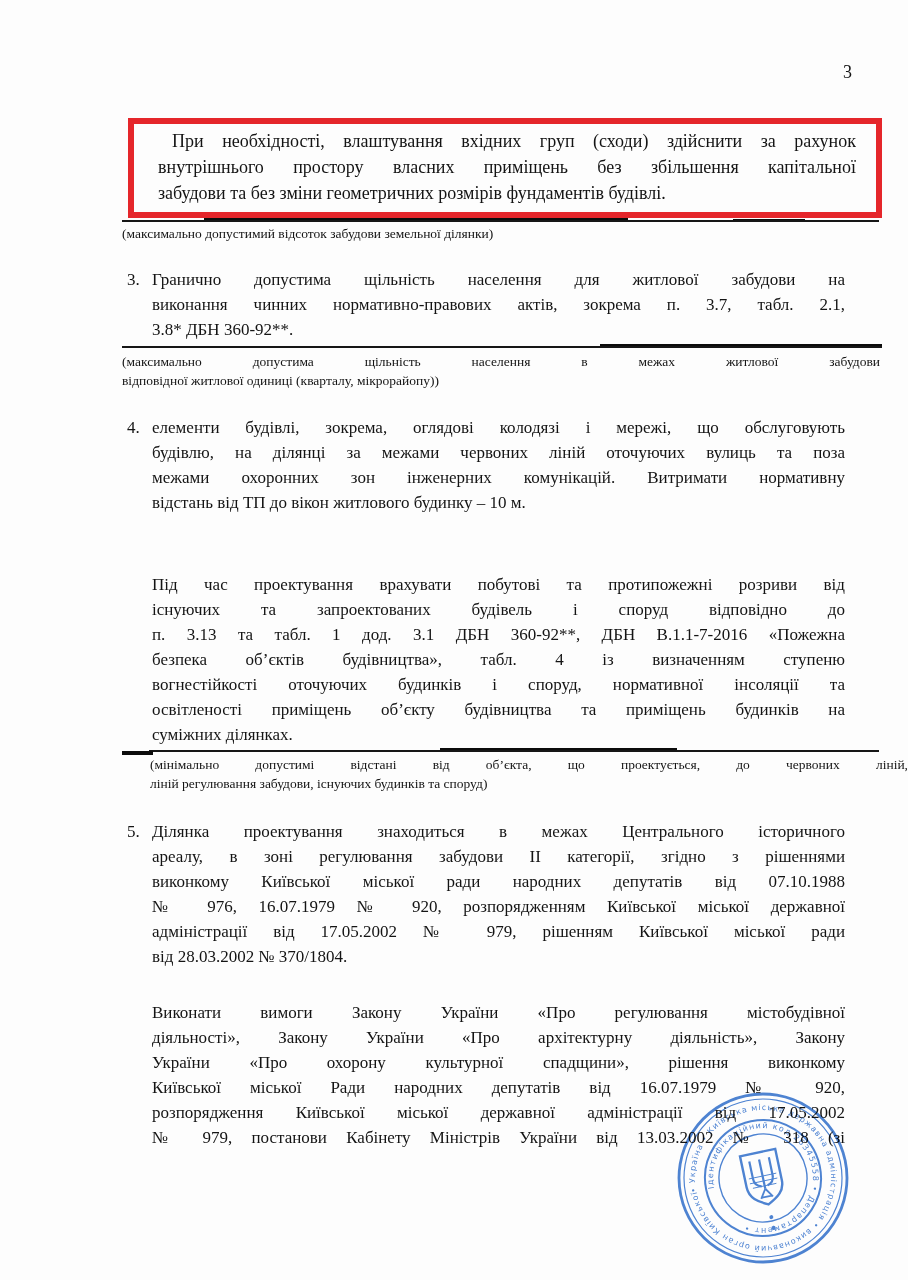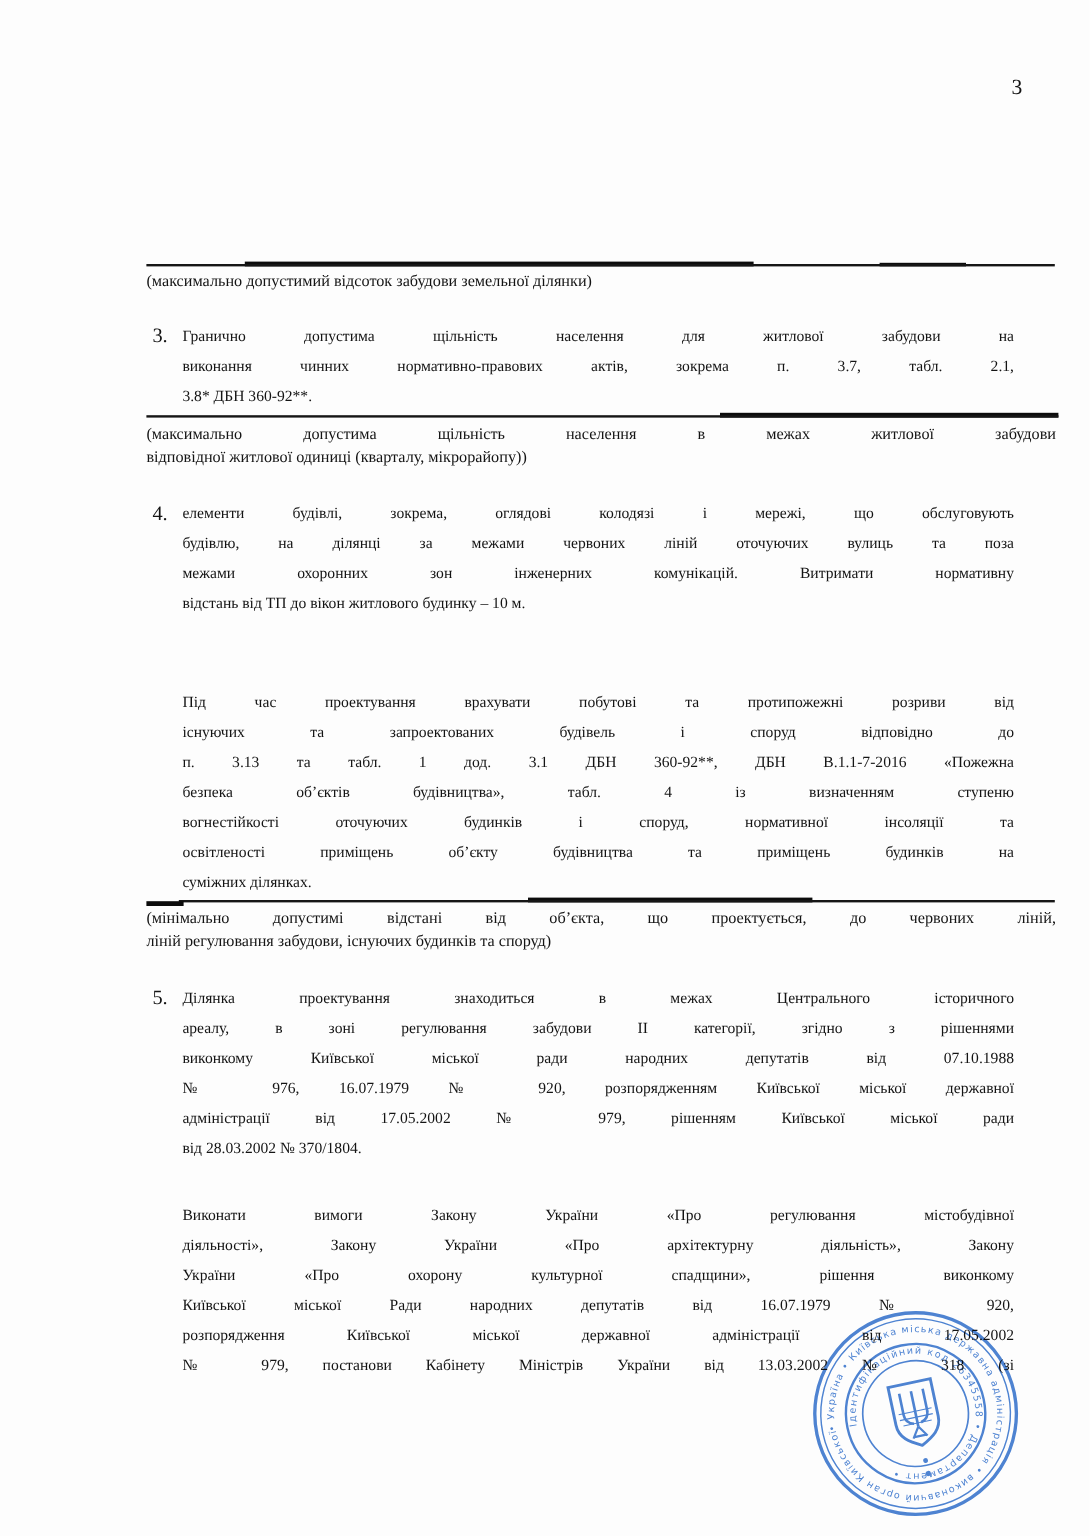--- a/index.html
+++ b/index.html
@@ -16,41 +16,46 @@
     border:6px solid #e5262b;
     padding:4px 20px 6px 24px;
     font-size:18px;line-height:26px;
   }
   .highlight-box .jline:first-child{text-indent:14px;}
   
   .jline{text-align:justify;text-align-last:justify;}
   .jline.last{text-align-last:left;}
   
   .item-num{left:127px;width:24px;font-size:17px;line-height:25px;}
-  .item-body{left:152px;width:693px;font-size:13px;line-height:25px;}
+  .item-body{left:152px;width:693px;font-size:17px;line-height:25px;}
   
   .sep{background:#161616;height:2px;}
   .seg{background:#0c0c0c;}
   
   .footnote{left:122px;width:758px;font-size:13.5px;line-height:19px;text-align:center;}
   .footnote div{text-align:right;}
   
   .stamp{
     left:663px;top:1078px;width:200px;height:200px;
     color:#3a76cf;opacity:.9;mix-blend-mode:multiply;
   }
   .stamp text{font-family:"DejaVu Sans","Liberation Sans",sans-serif;fill:currentColor;}
 </style>
 </head>
 <body>
 
 <div class="page">
 
   <div class="abs page-number">3</div>
 
+  <div class="abs highlight-box" style="border-color: rgb(229, 38, 43);">
+      <div class="jline">При необхідності, влаштування вхідних груп (сходи) здійснити за рахунок</div>
+      <div class="jline">внутрішнього простору власних приміщень без збільшення капітальної</div>
+      <div class="jline last">забудови та без зміни геометричних розмірів фундаментів будівлі.</div>
+    </div>
 
   <div class="abs seg" style="top:218px;left:204px;width:424px;height:4px;"></div>
   <div class="abs seg" style="top:219px;left:733px;width:72px;height:3px;"></div>
   <div class="abs sep" style="top:220px;left:122px;width:757px;"></div>
   <div class="abs footnote" style="top:224px;">
       <div class="jline last">(максимально допустимий відсоток забудови земельної ділянки)</div>
     </div>
 
   <div class="abs item-num" style="top:267px;">3.</div>
   <div class="abs item-body" style="top:267px;">
@@ -80,21 +85,21 @@
       <div class="jline">п. 3.13 та табл. 1 дод. 3.1 ДБН 360-92**, ДБН В.1.1-7-2016 «Пожежна</div>
       <div class="jline">безпека об’єктів будівництва», табл. 4 із визначенням ступеню</div>
       <div class="jline">вогнестійкості оточуючих будинків і споруд, нормативної інсоляції та</div>
       <div class="jline">освітленості приміщень об’єкту будівництва та приміщень будинків на</div>
       <div class="jline last">суміжних ділянках.</div>
     </div>
 
   <div class="abs seg" style="top:748px;left:440px;width:237px;height:4px;"></div>
   <div class="abs sep" style="top:750px;left:149px;width:730px;"></div>
   <div class="abs seg" style="top:751px;left:122px;width:31px;height:4px;"></div>
-  <div class="abs footnote" style="top:755px;">
+  <div class="abs footnote" style="top:755px;margin-left:28px;">
       <div class="jline">(мінімально допустимі відстані від об’єкта, що проектується, до червоних ліній,</div>
       <div class="jline last">ліній регулювання забудови, існуючих будинків та споруд)</div>
     </div>
 
   <div class="abs item-num" style="top:819px;">5.</div>
   <div class="abs item-body" style="top:819px;">
       <div class="jline">Ділянка проектування знаходиться в межах Центрального історичного</div>
       <div class="jline">ареалу, в зоні регулювання забудови II категорії, згідно з рішеннями</div>
       <div class="jline">виконкому Київської міської ради народних депутатів від 07.10.1988</div>
       <div class="jline">№ 976, 16.07.1979 № 920, розпорядженням Київської міської державної</div>

